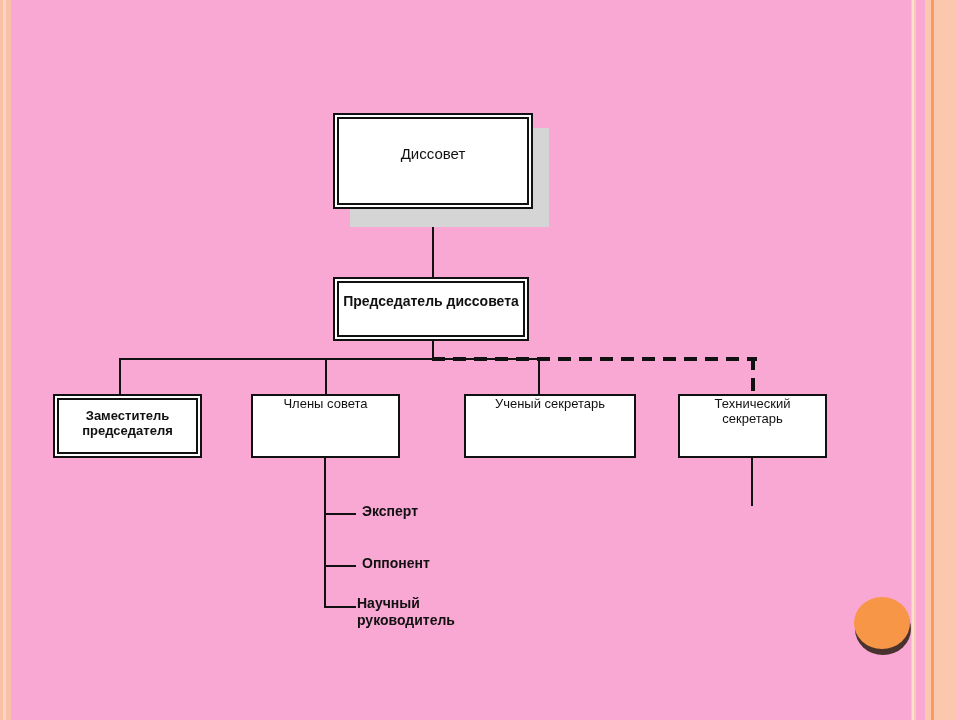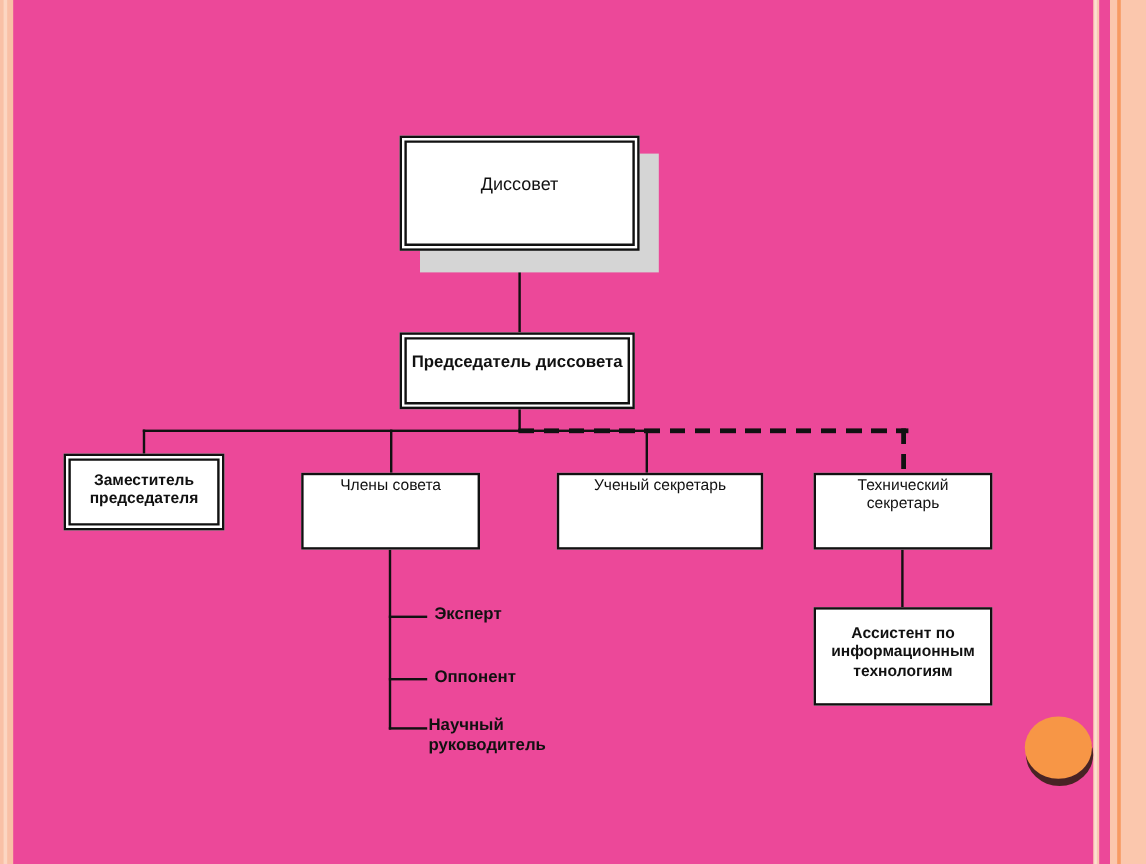--- a/index.html
+++ b/index.html
@@ -7,21 +7,21 @@
     padding: 0;
     background: #ffffff;
   }
   body {
     font-family: "Liberation Sans", sans-serif;
   }
   #slide {
     position: relative;
     width: 955px;
     height: 720px;
-    background: #ec4899;
+    background: #f9a8d4;
     overflow: hidden;
   }
 
   
   .band {
     position: absolute;
     top: 0;
     height: 720px;
   }
   .band-left        { left: 0px;   width: 11px; background: #f9c0a6; }
@@ -146,43 +146,38 @@
 
   <div class="shadow-block" style="left:350px; top:128px; width:199px; height:99px;"></div>
   <div class="box dbl b-top" style="left:333px; top:113px; width:200px; height:96px;">
     <span class="txt">Диссовет</span>
   </div>
 
   <div class="box dbl b-chair" style="left:333px; top:277px; width:196px; height:64px;">
     <span class="txt">Председатель диссовета</span>
   </div>
 
-  <div class="box dbl b-unit" style="left:53px; top:378px; width:134px; height:64px;">
+  <div class="box dbl b-unit" style="left:53px; top:394px; width:149px; height:64px;">
     <span class="txt">Заместитель
 председателя</span>
   </div>
 
   <div class="box b-unit-r" style="left:251px; top:394px; width:149px; height:64px;">
     <span class="txt">Члены совета</span>
   </div>
 
   <div class="box b-unit-r" style="left:464px; top:394px; width:172px; height:64px;">
     <span class="txt">Ученый секретарь</span>
   </div>
 
   <div class="box b-unit-r" style="left:678px; top:394px; width:149px; height:64px;">
     <span class="txt">Технический
 секретарь</span>
   </div>
 
-  <div class="box b-assist" style="left:678px; top:506px; width:149px; height:82px;">
-    <span class="txt">Ассистент по
-информационным
-технологиям</span>
-  </div>
 
   <div class="leaf" style="left:362px; top:503px;">Эксперт</div>
   <div class="leaf" style="left:362px; top:555px;">Оппонент</div>
   <div class="leaf" style="left:357px; top:595px;">Научный
 руководитель</div>
 
   <div class="deco-circle-shadow"></div>
   <div class="deco-circle"></div>
 
 </div>

